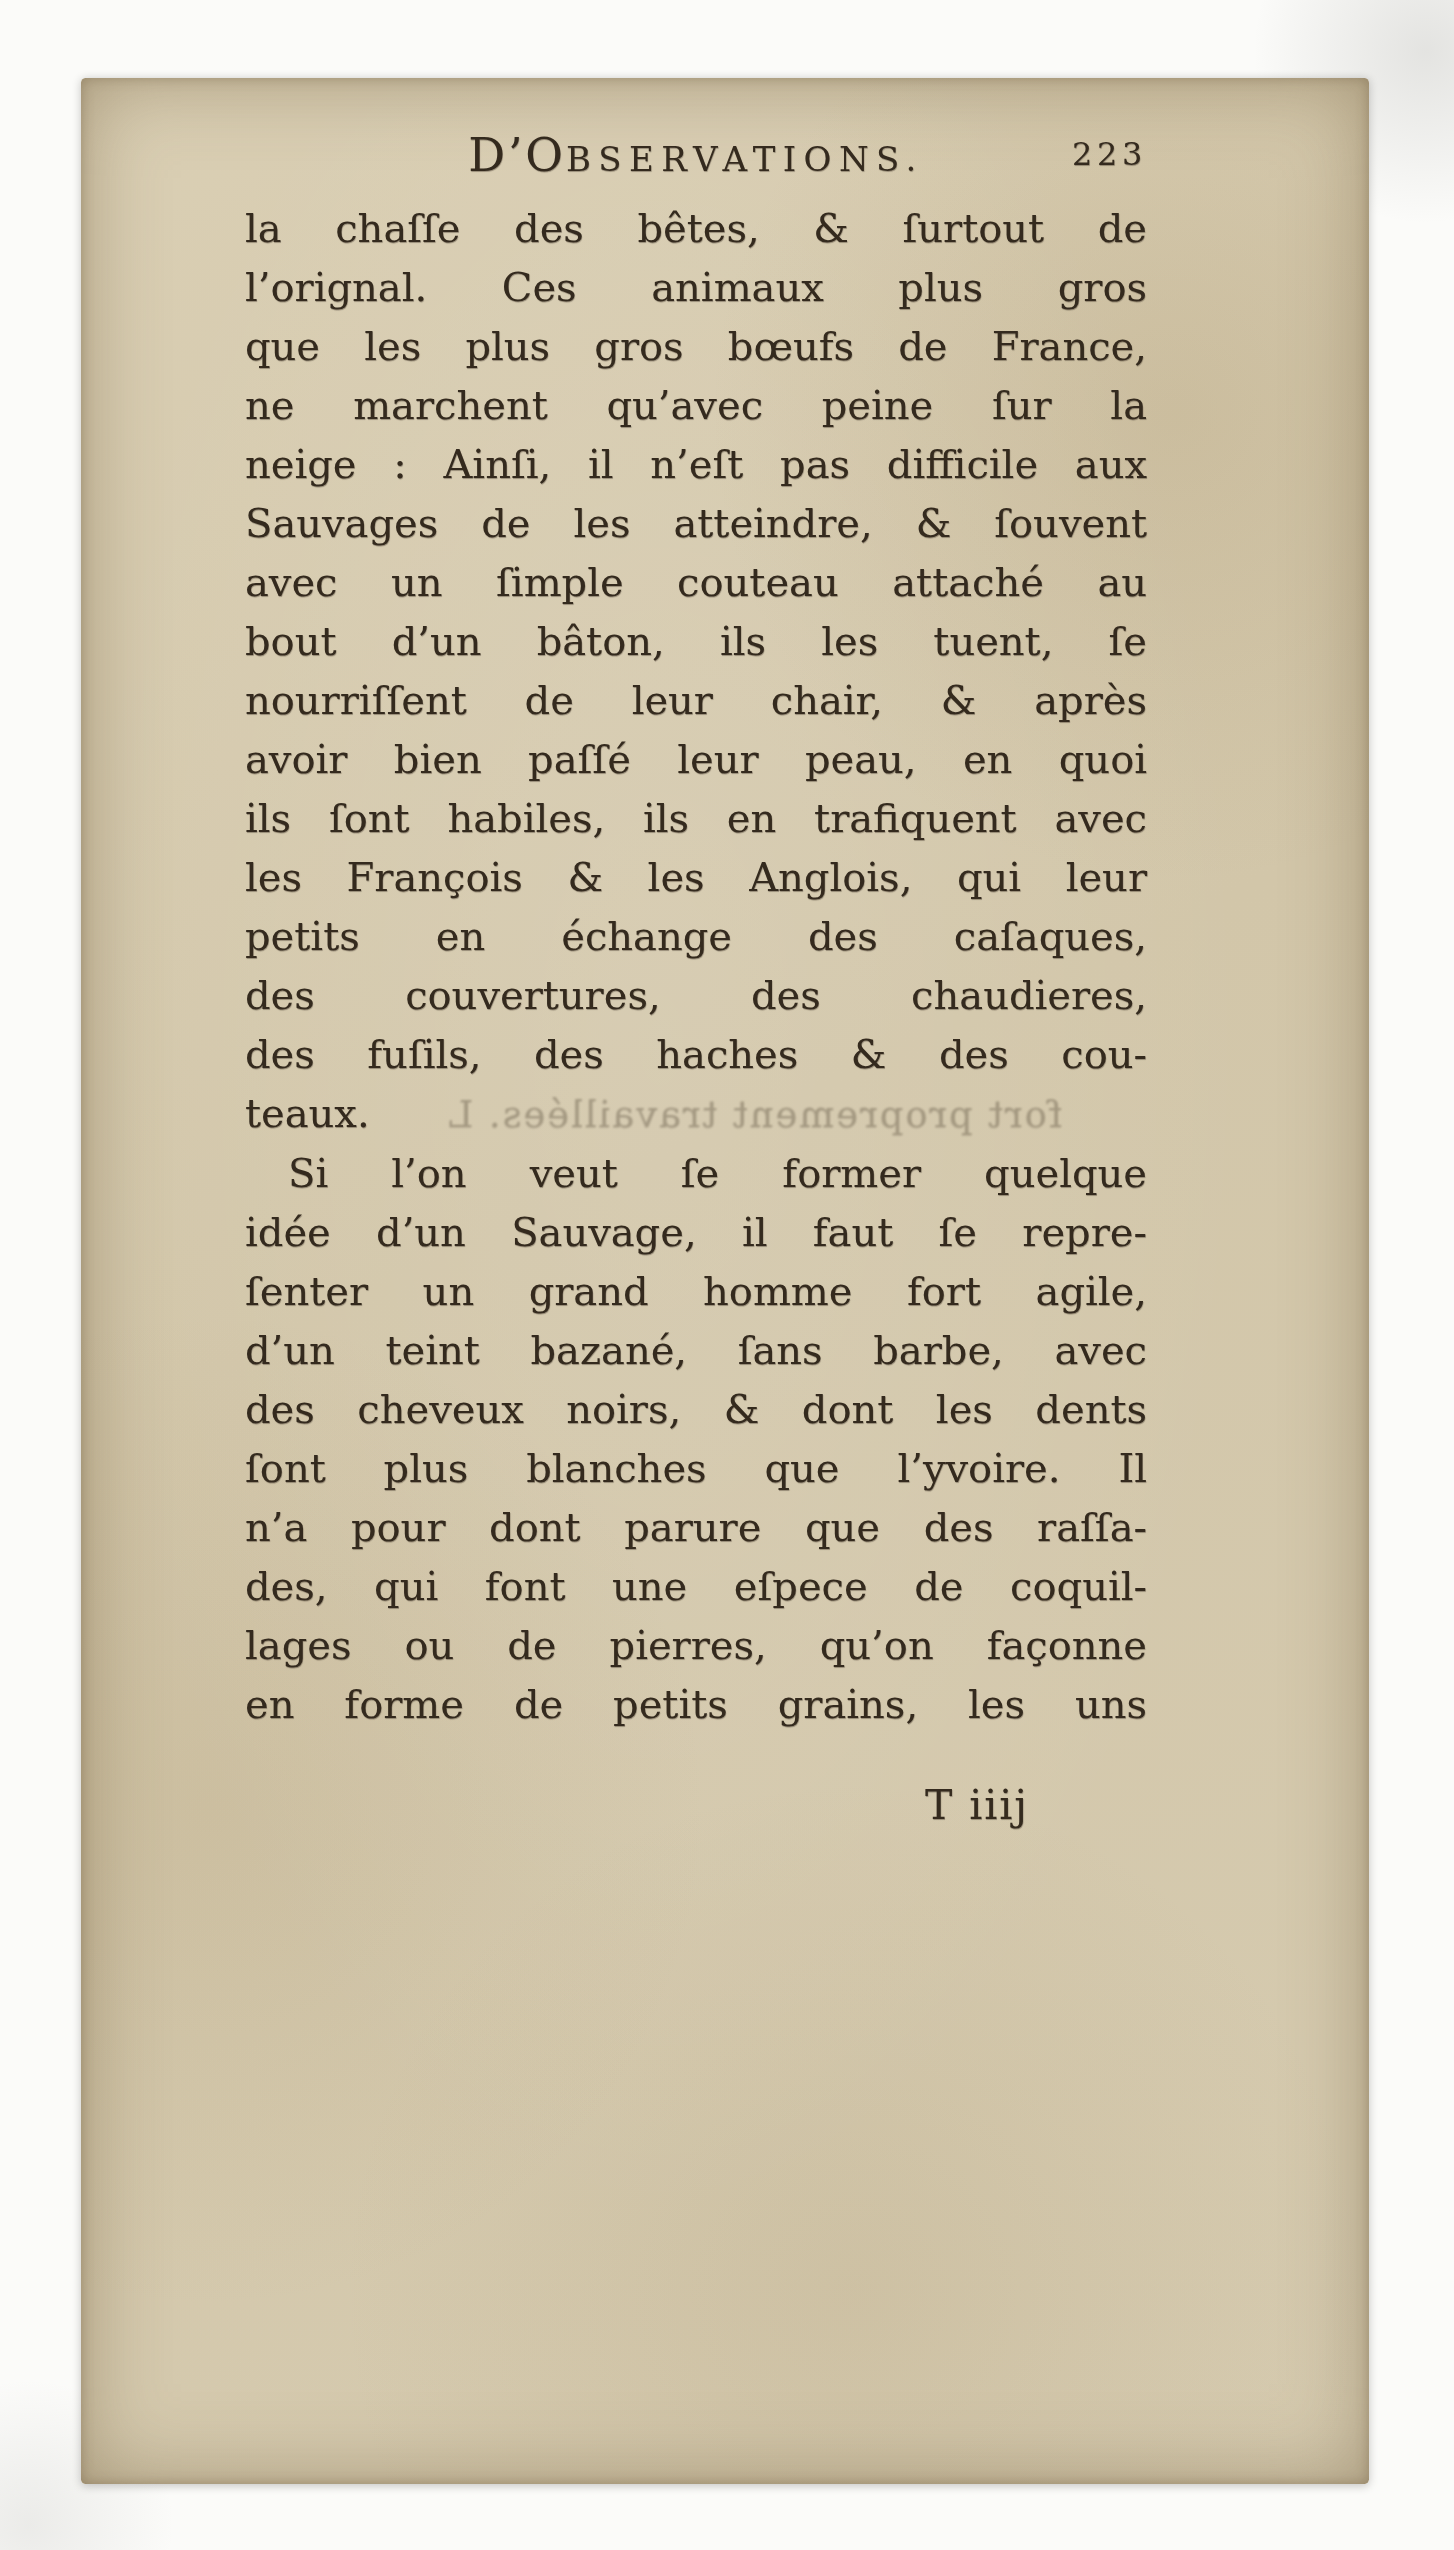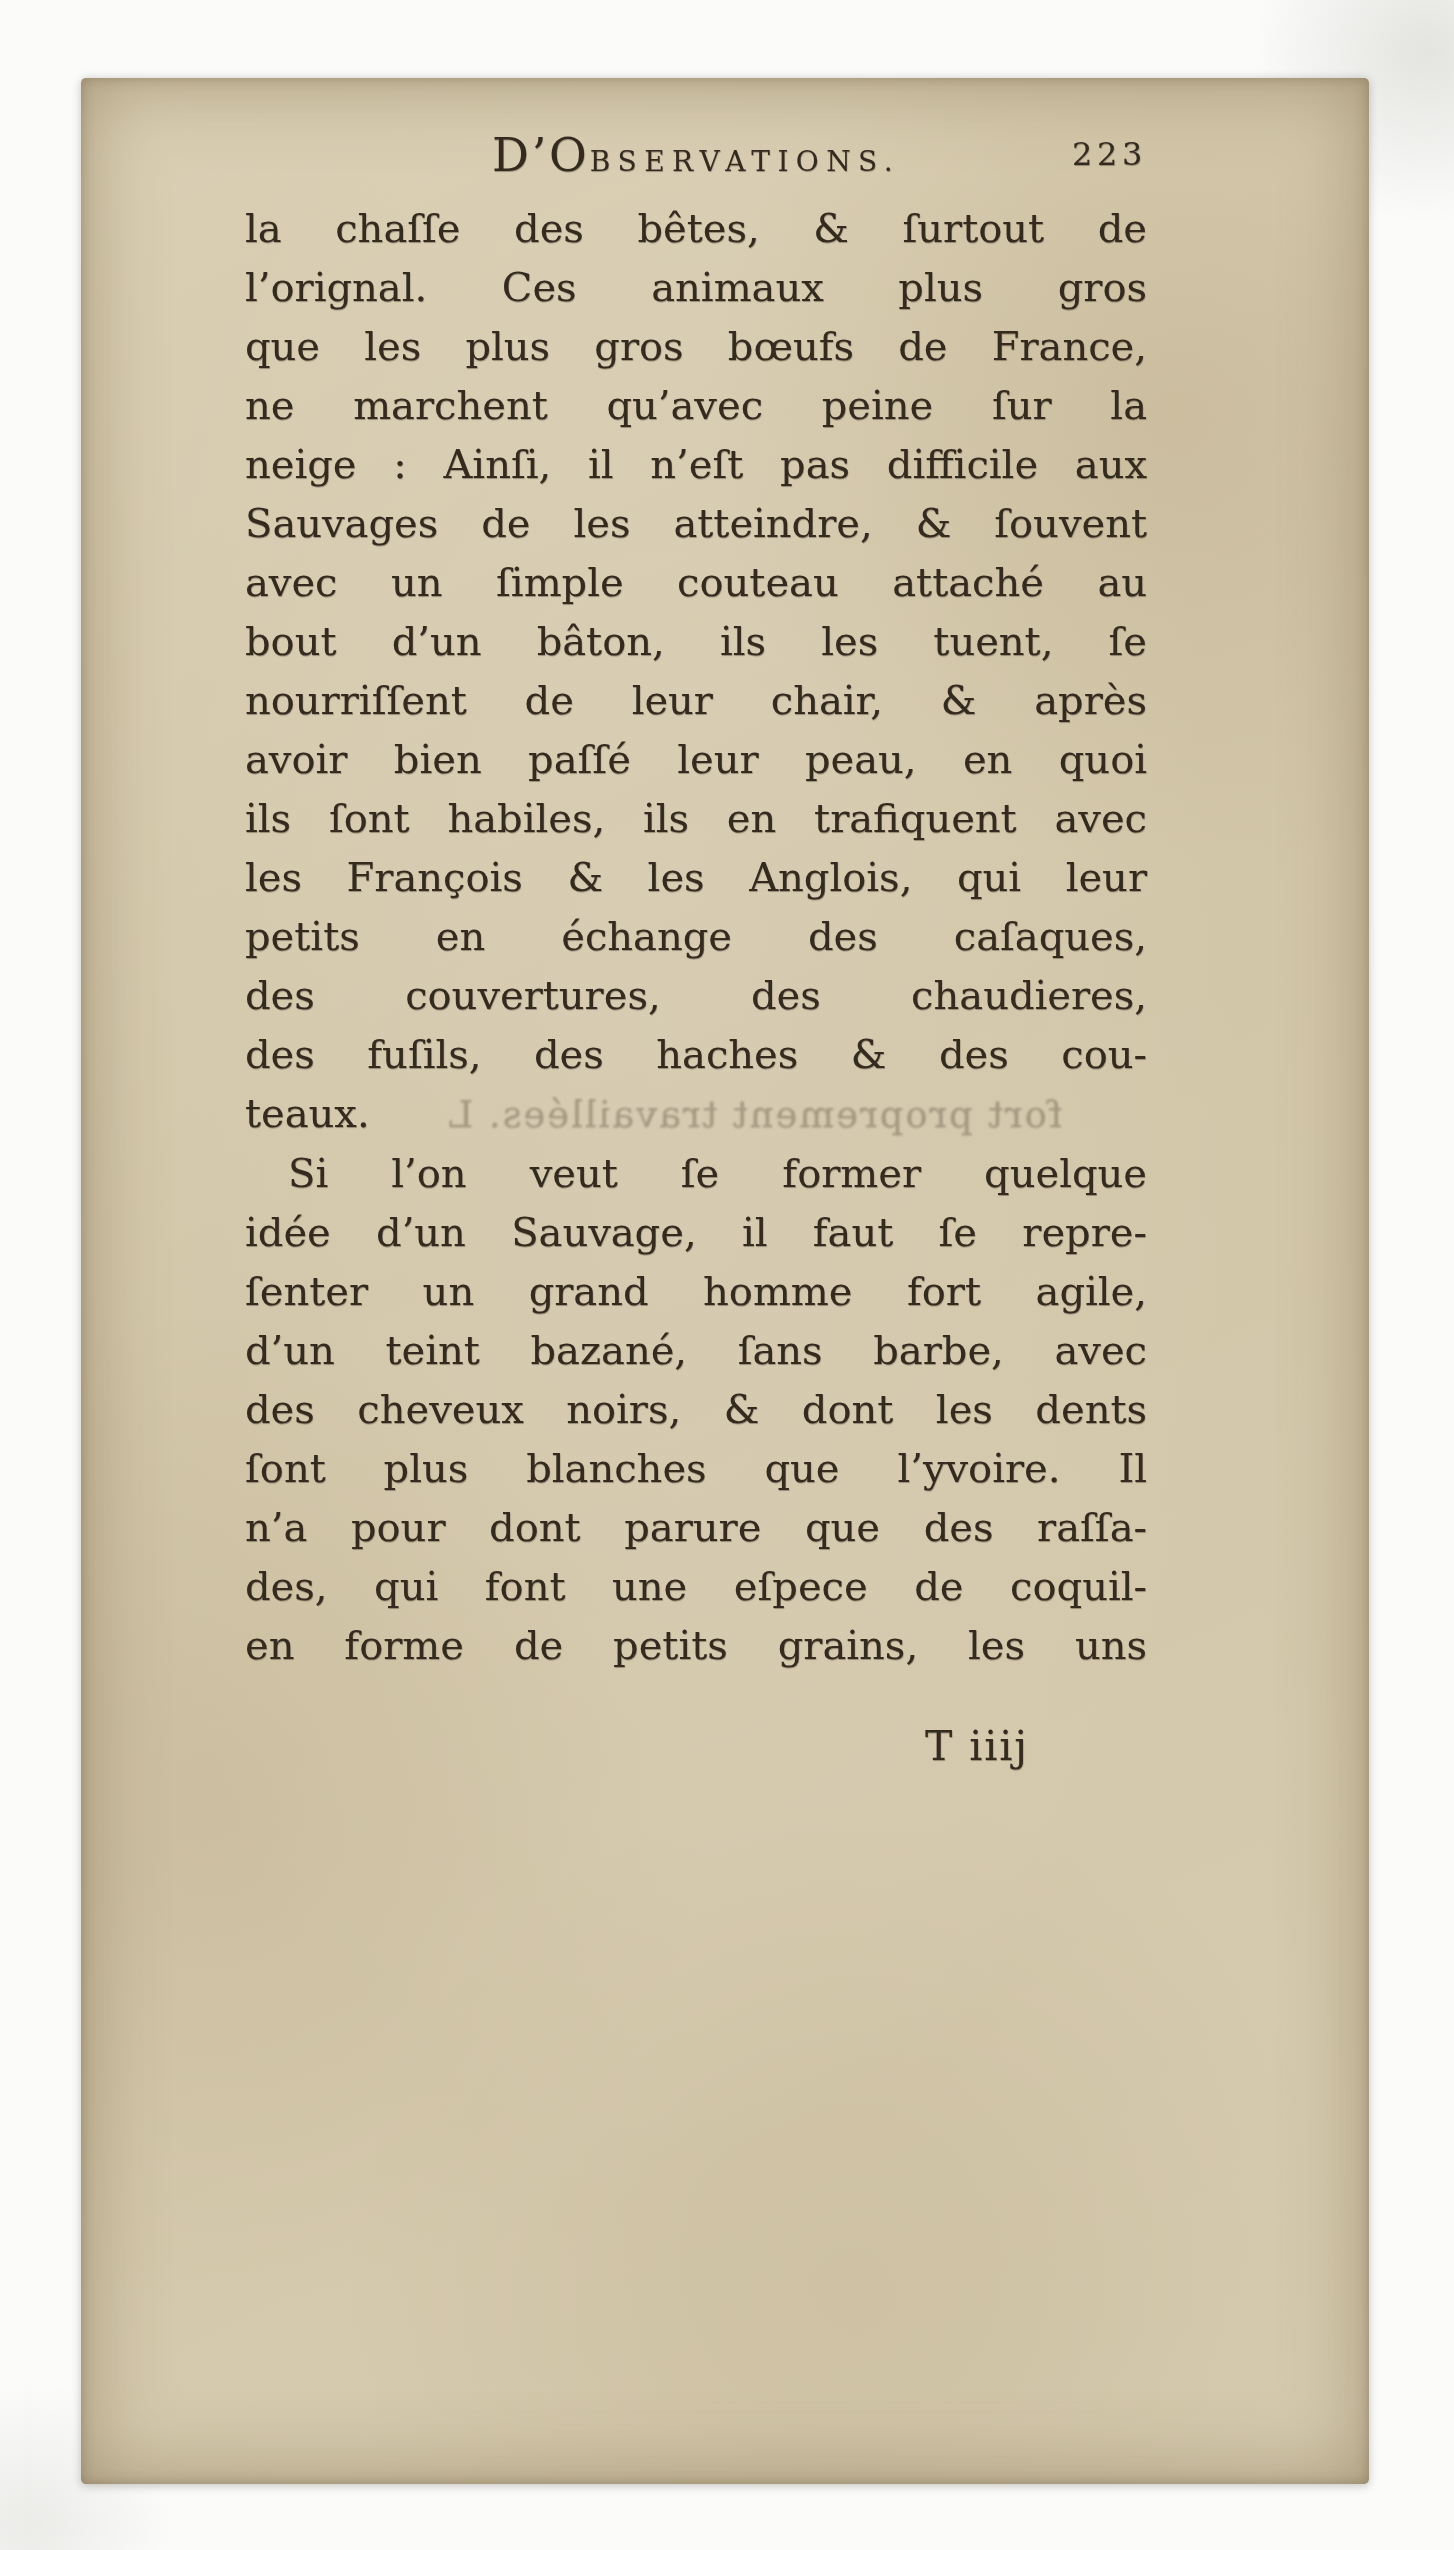--- a/index.html
+++ b/index.html
@@ -51,21 +51,21 @@
     text-align: center;
     margin-bottom: 3.7px;
     white-space: nowrap;
   }
   .title-large {
     font-size: 46px;
     letter-spacing: 2.8px;
     text-align: center;
   }
   .title-small {
-    font-size: 28px;
+    font-size: 34px;
     letter-spacing: 7.4px;
   }
   .pagenum {
     position: absolute;
     right: 0;
     top: 7.4px;
     font-size: 32px;
     letter-spacing: 4.6px;
   }
   .para { margin: 0; }
@@ -132,20 +132,21 @@
 
       <div class="para">
         <div class="line indent">Si l’on veut ſe former quelque</div>
         <div class="line">idée d’un Sauvage, il faut ſe repre-</div>
         <div class="line">ſenter un grand homme fort agile,</div>
         <div class="line">d’un teint bazané, ſans barbe, avec</div>
         <div class="line">des cheveux noirs, &amp; dont les dents</div>
         <div class="line">ſont plus blanches que l’yvoire. Il</div>
         <div class="line">n’a pour dont parure que des raſſa-</div>
         <div class="line">des, qui font une eſpece de coquil-</div>
+        <div class="line">lages ou de pierres, qu’on façonne</div>
         <div class="line">en forme de petits grains, les uns</div>
       </div>
 
       <div class="signature">T iiij</div>
 
     </div>
   </div>
 </div>
 
 

